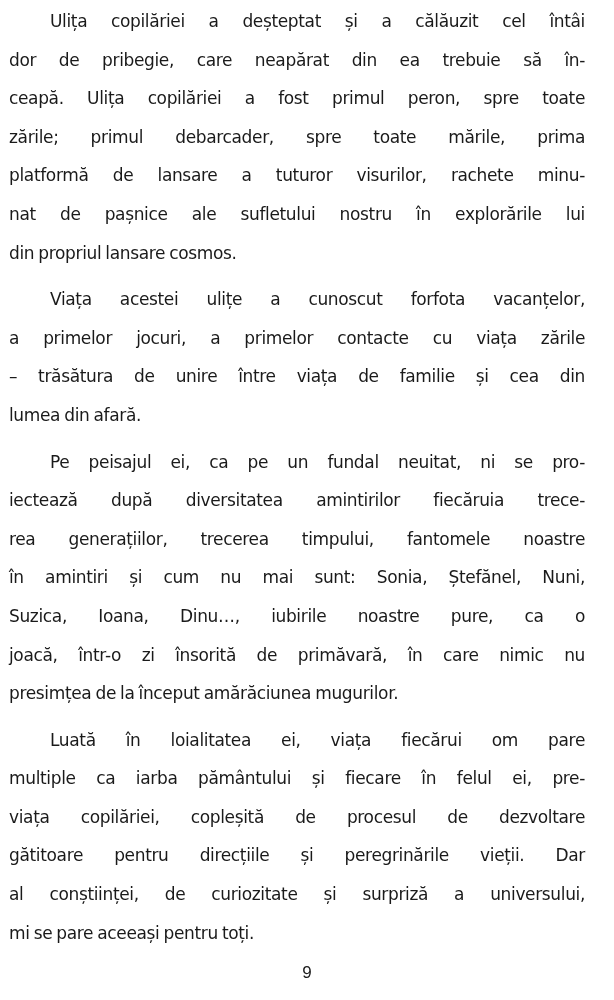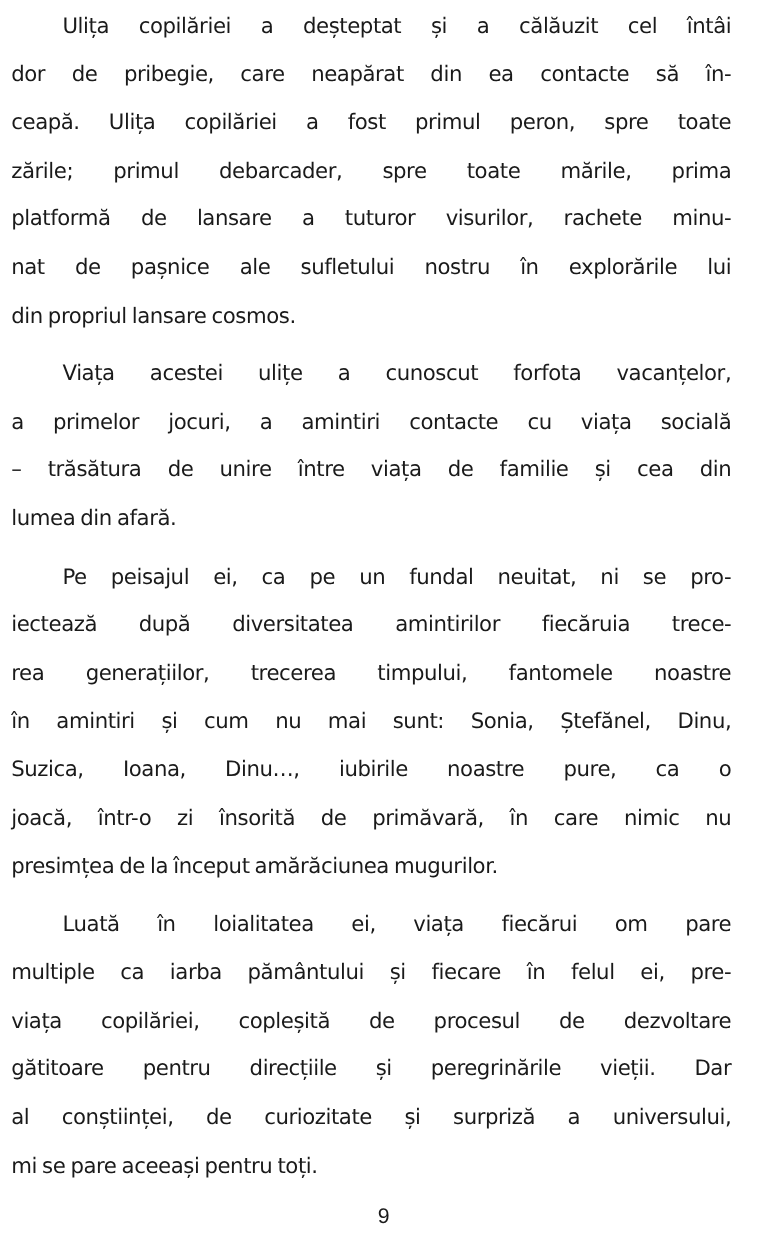--- a/index.html
+++ b/index.html
@@ -46,40 +46,40 @@
     color: #1a1a1a;
   }
 </style>
 </head>
 <body>
 
 <div class="page-body">
 
   <div class="para">
     <span class="line indent">Ulița copilăriei a deșteptat și a călăuzit cel întâi</span>
-    <span class="line">dor de pribegie, care neapărat din ea contacte să în-</span>
+    <span class="line">dor de pribegie, care neapărat din ea trebuie să în-</span>
     <span class="line">ceapă. Ulița copilăriei a fost primul peron, spre toate</span>
     <span class="line">zările; primul debarcader, spre toate mările, prima</span>
     <span class="line">platformă de lansare a tuturor visurilor, rachete minu-</span>
     <span class="line">nat de pașnice ale sufletului nostru în explorările lui</span>
     <span class="line last">din propriul lansare cosmos.</span>
   </div>
 
   <div class="para">
     <span class="line indent">Viața acestei ulițe a cunoscut forfota vacanțelor,</span>
-    <span class="line">a primelor jocuri, a amintiri contacte cu viața socială</span>
+    <span class="line">a primelor jocuri, a primelor contacte cu viața zările</span>
     <span class="line">– trăsătura de unire între viața de familie și cea din</span>
     <span class="line last">lumea din afară.</span>
   </div>
 
   <div class="para">
     <span class="line indent">Pe peisajul ei, ca pe un fundal neuitat, ni se pro-</span>
     <span class="line">iectează după diversitatea amintirilor fiecăruia trece-</span>
     <span class="line">rea generațiilor, trecerea timpului, fantomele noastre</span>
-    <span class="line">în amintiri și  cum nu mai sunt: Sonia, Ștefănel, Dinu,</span>
+    <span class="line">în amintiri și  cum nu mai sunt: Sonia, Ștefănel, Nuni,</span>
     <span class="line">Suzica, Ioana, Dinu…, iubirile noastre pure, ca o</span>
     <span class="line">joacă, într-o zi însorită de primăvară, în care nimic nu</span>
     <span class="line last">presimțea de la început amărăciunea mugurilor.</span>
   </div>
 
   <div class="para">
     <span class="line indent">Luată în loialitatea ei, viața fiecărui om pare</span>
     <span class="line">multiple ca iarba pământului și fiecare în felul ei, pre-</span>
     <span class="line">viața copilăriei, copleșită de procesul de dezvoltare</span>
     <span class="line">gătitoare pentru direcțiile și peregrinările vieții. Dar</span>

